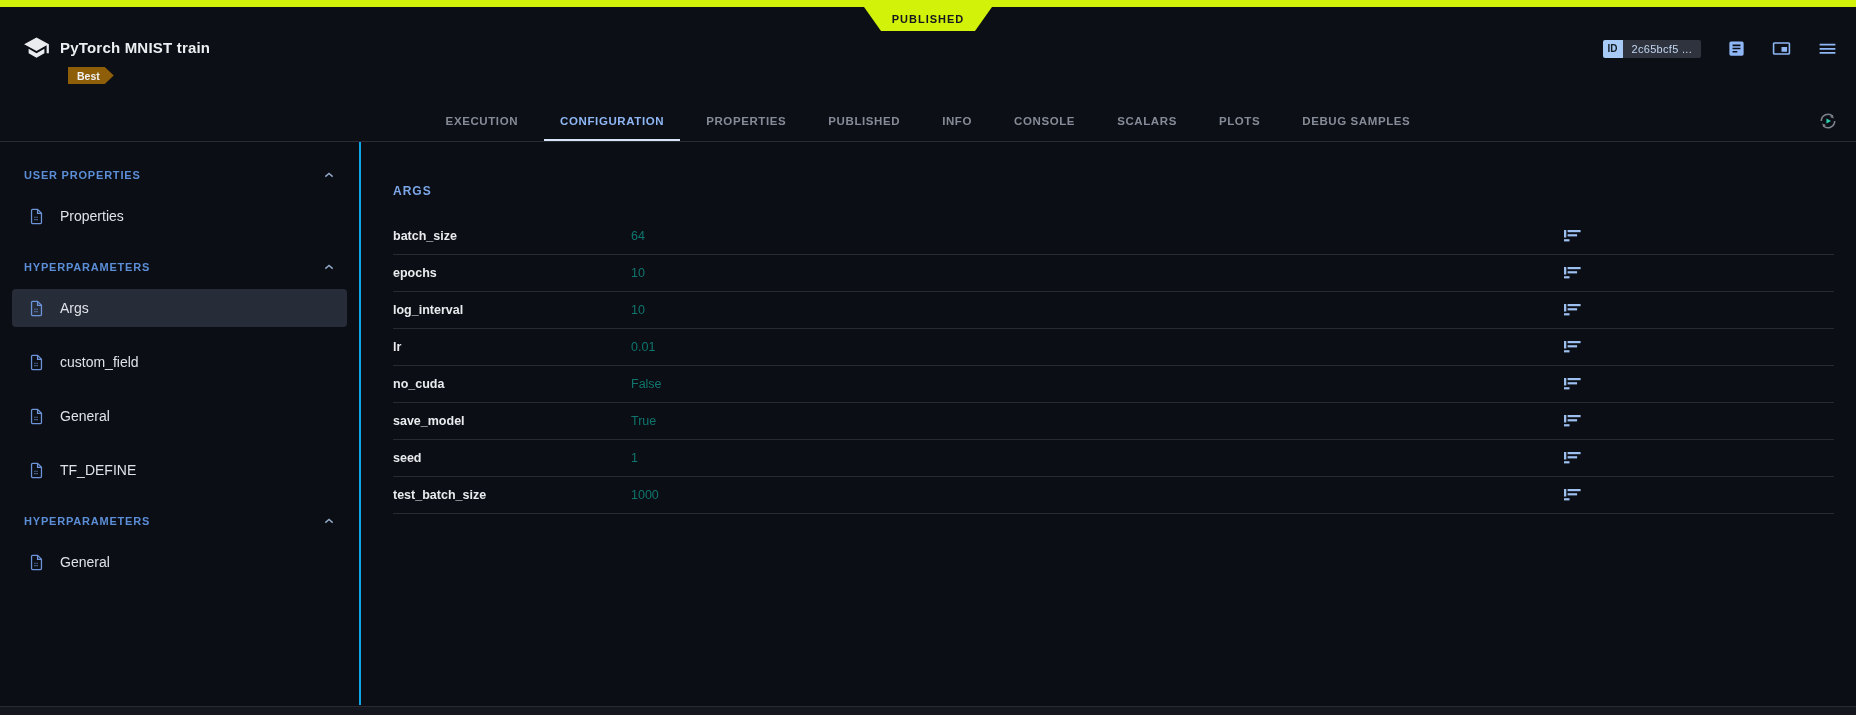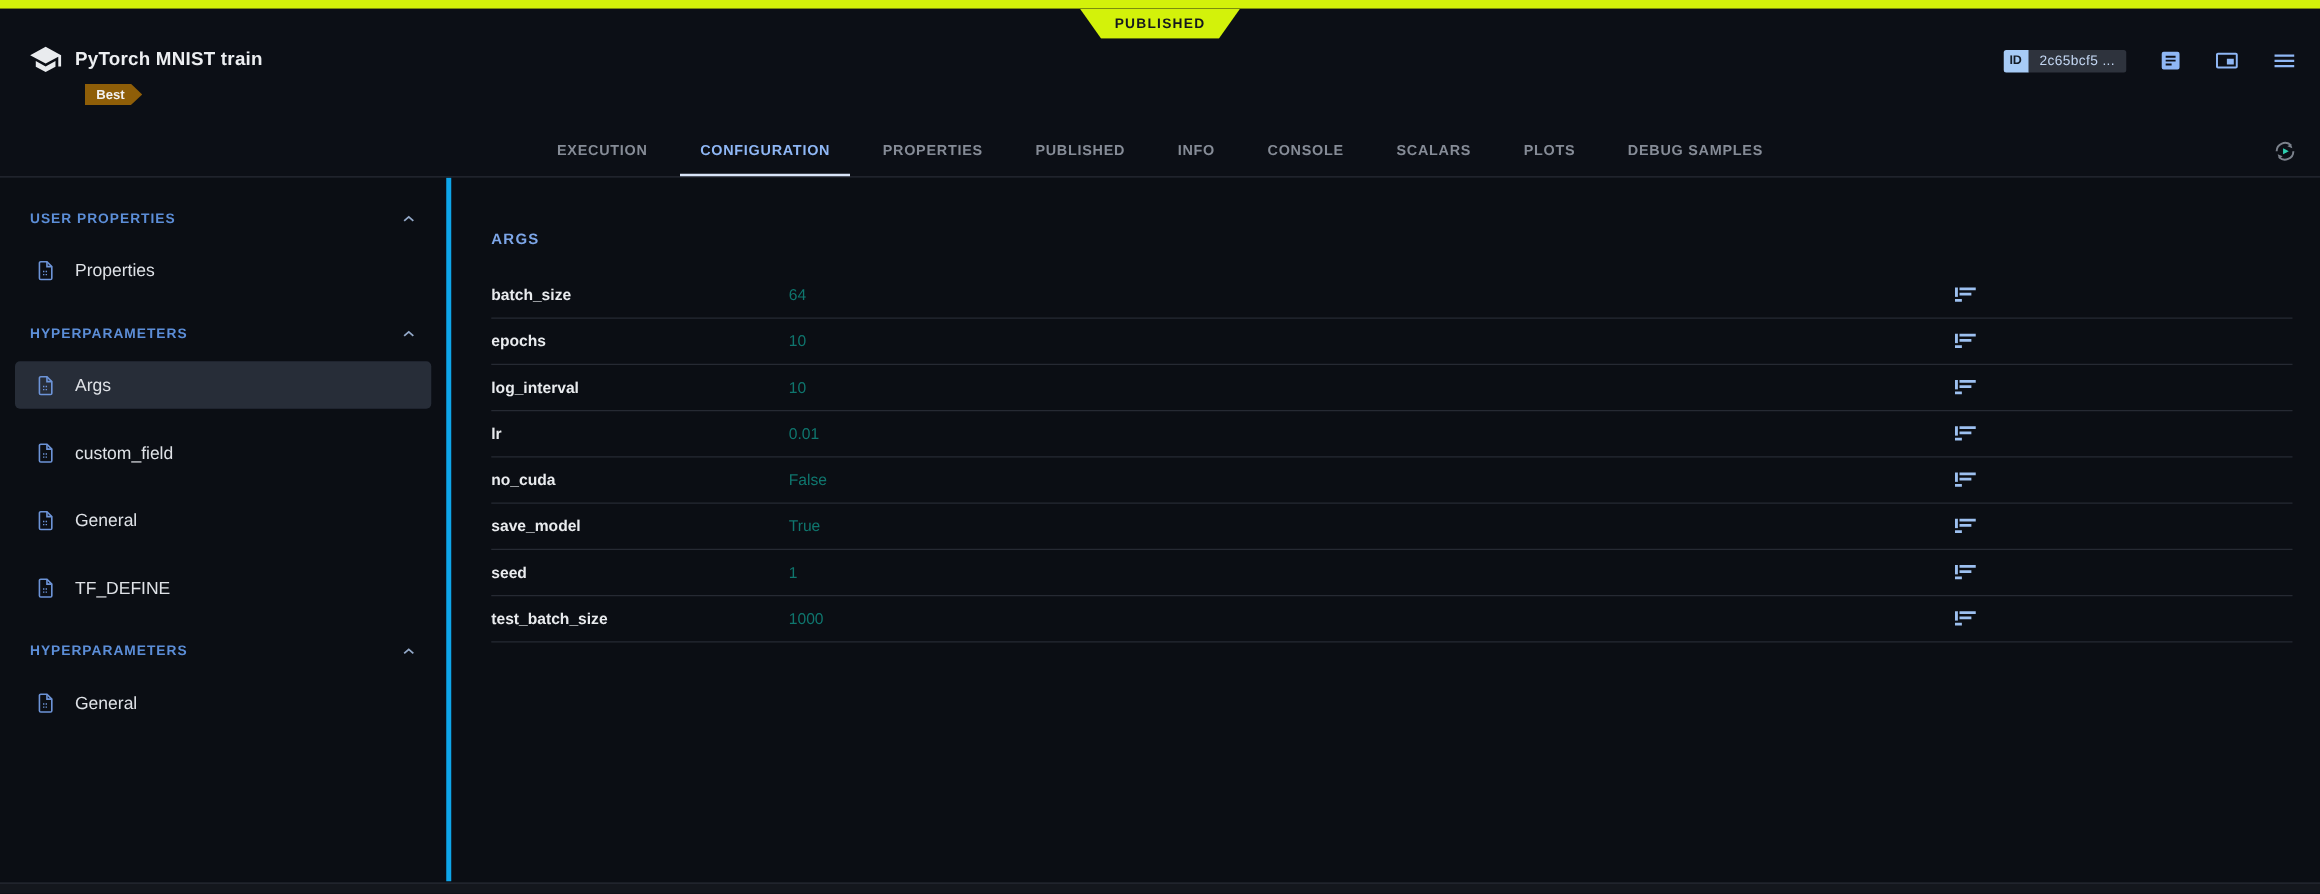--- a/index.html
+++ b/index.html
@@ -84,21 +84,21 @@
   }
   .refresh-btn {
     position: absolute; right: 17px; bottom: 9px; width: 22px; height: 22px;
     cursor: pointer; background: transparent; border: 0; padding: 0;
   }
 
   
   .page-body { display: flex; height: 563px; }
   .sidebar {
     width: 361px; min-width: 361px; height: 100%;
-    border-right: 4px solid #0ea5e9;
+    border-right: 2px solid #0ea5e9;
     padding-top: 21px;
     background: #0b0e14;
   }
   .side-section-header {
     height: 24px; margin: 0 0 10px 0; padding: 0 22px 0 24px;
     display: flex; align-items: center; justify-content: space-between;
     cursor: pointer;
   }
   .side-section + .side-section .side-section-header { margin-top: 20px; }
   .side-section-title {

